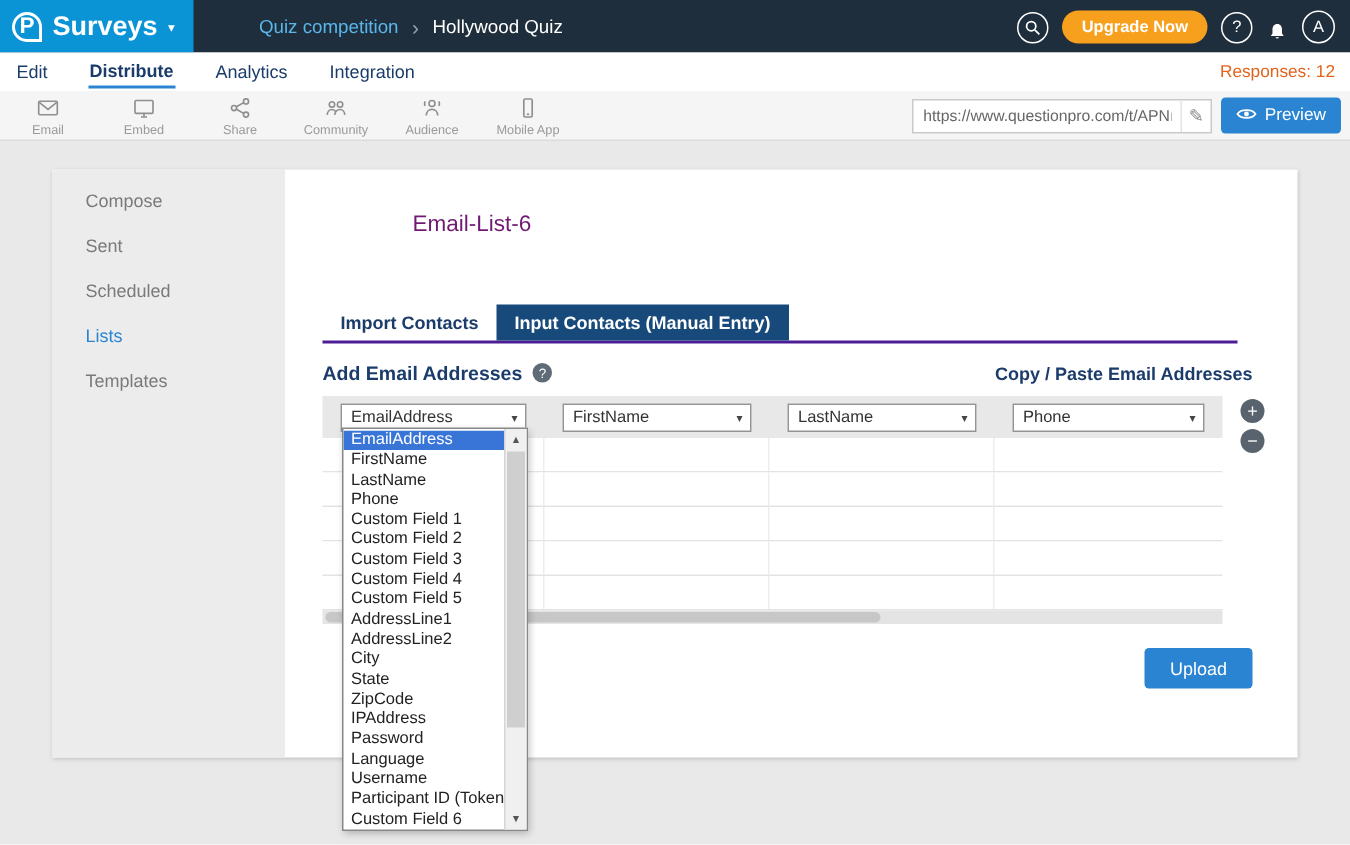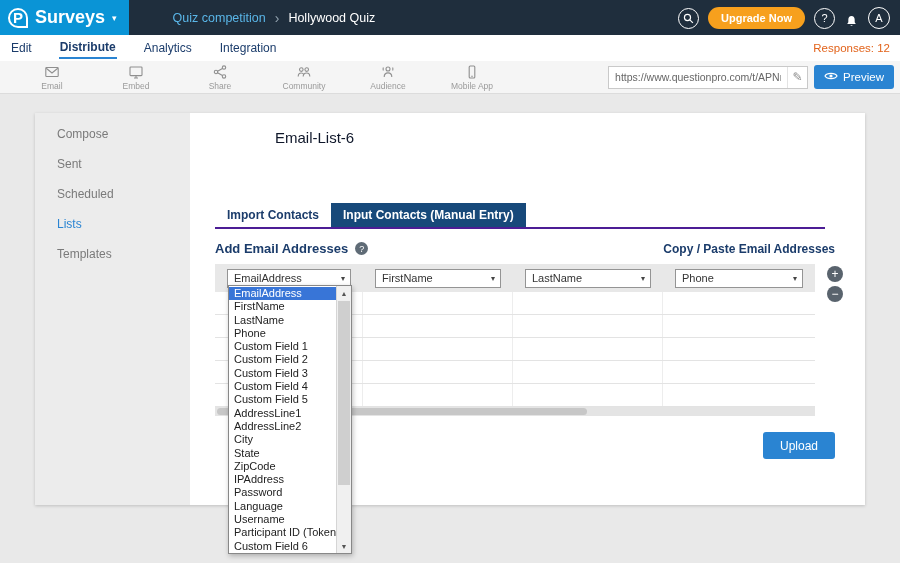--- a/index.html
+++ b/index.html
@@ -25,34 +25,34 @@
   .upgrade { background:#f7a01d; color:#fff; font-size:11px; font-weight:bold; padding:5px 13px; border-radius:12px; border:none; cursor:pointer; font-family:inherit; }
   .avatar { width:22px; height:22px; border:1.5px solid #fff; border-radius:50%; color:#fff; font-size:11px; display:flex; align-items:center; justify-content:center; cursor:pointer; }
   .bellbox { cursor:pointer; display:flex; }
   
   .nav { position:absolute; top:35px; left:0; right:0; height:26px; background:#fff; display:flex; align-items:center; padding-left:10px; }
   .nav-item { font-size:12px; color:#1b3c6b; margin-right:26px; cursor:pointer; padding:3px 1px; }
   .nav-item.active { font-weight:bold; border-bottom:2px solid #2a84d2; }
   .responses { margin-left:auto; margin-right:10px; font-size:11.5px; color:#e2631b; }
   
   .toolbar { position:absolute; top:61px; left:0; right:0; height:33px; background:#f5f5f5; border-bottom:1px solid #dcdcdc; display:flex; align-items:center; }
-  .tool { width:64px; display:flex; flex-direction:column; align-items:center; gap:1px; cursor:pointer;margin-left:20px; }
+  .tool { width:64px; display:flex; flex-direction:column; align-items:center; gap:1px; cursor:pointer; }
   .tool svg { display:block; }
   .tool-label { font-size:8.5px; color:#9a9a9a; }
   .url-wrap { margin-left:auto; display:flex; align-items:center; height:23px; background:#fff; border:1px solid #c9c9c9; width:200px; }
   .url-input { flex:1; border:none; outline:none; font-size:10.5px; color:#666; padding:0 6px; height:100%; font-family:inherit; min-width:0; background:transparent; }
   .pencil { width:20px; height:100%; display:flex; align-items:center; justify-content:center; color:#888; font-size:12px; cursor:pointer; border-left:1px solid #e3e3e3; }
   .preview-btn { margin:0 6px; height:24px; background:#2a84d2; color:#fff; border:none; border-radius:3px; font-size:11.5px; display:flex; align-items:center; gap:5px; padding:0 10px; cursor:pointer; font-family:inherit; }
   
   .card { position:absolute; left:35px; top:113px; width:830px; height:392px; background:#fff; box-shadow:0 1px 3px rgba(0,0,0,.18); }
   .side { position:absolute; left:0; top:0; bottom:0; width:155px; background:#ececec; padding-top:6px; }
   .side-item { height:30px; display:flex; align-items:center; padding-left:22px; font-size:12px; color:#7a7a7a; cursor:pointer; }
   .side-item.active { color:#2a84d2; }
   .content { position:absolute; left:155px; top:0; right:0; bottom:0; }
-  .page-title { position:absolute; left:85px; top:16px; font-size:15px; color:#0f172a; }
+  .page-title { position:absolute; left:85px; top:28px; font-size:15px; color:#701a75; }
   .tabs { position:absolute; left:25px; right:40px; top:90px; display:flex; border-bottom:2px solid #4c1d95; }
   .tab { font-size:12px; font-weight:bold; color:#1b3c6b; padding:5px 12px; cursor:pointer; }
   .tab.active { background:#17497a; color:#fff; }
   .section-row { position:absolute; left:25px; right:30px; top:128px; display:flex; align-items:center; }
   .section-title { font-size:13px; font-weight:bold; color:#1b3c6b; }
   .help-dot { width:13px; height:13px; border-radius:50%; background:#5f6b76; color:#fff; font-size:9px; display:flex; align-items:center; justify-content:center; margin-left:7px; cursor:pointer; }
   .copy-link { margin-left:auto; font-size:12px; font-weight:bold; color:#1b3c6b; cursor:pointer; }
   
   .tablewrap { position:absolute; left:180px; top:151px; width:600px; }
   .thead { display:flex; background:#e8e8e8; height:28px; align-items:center; }

